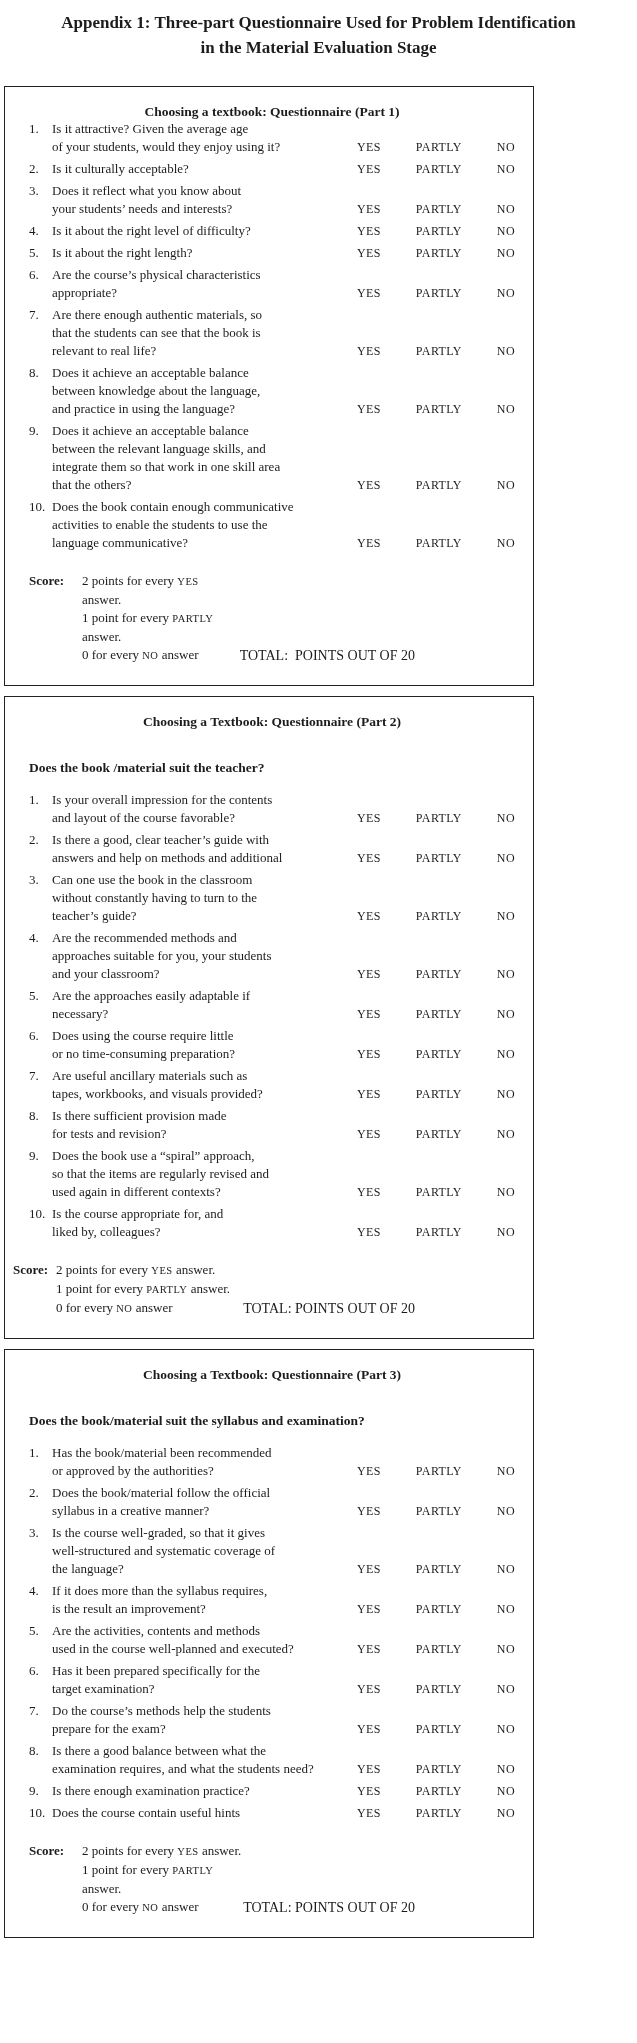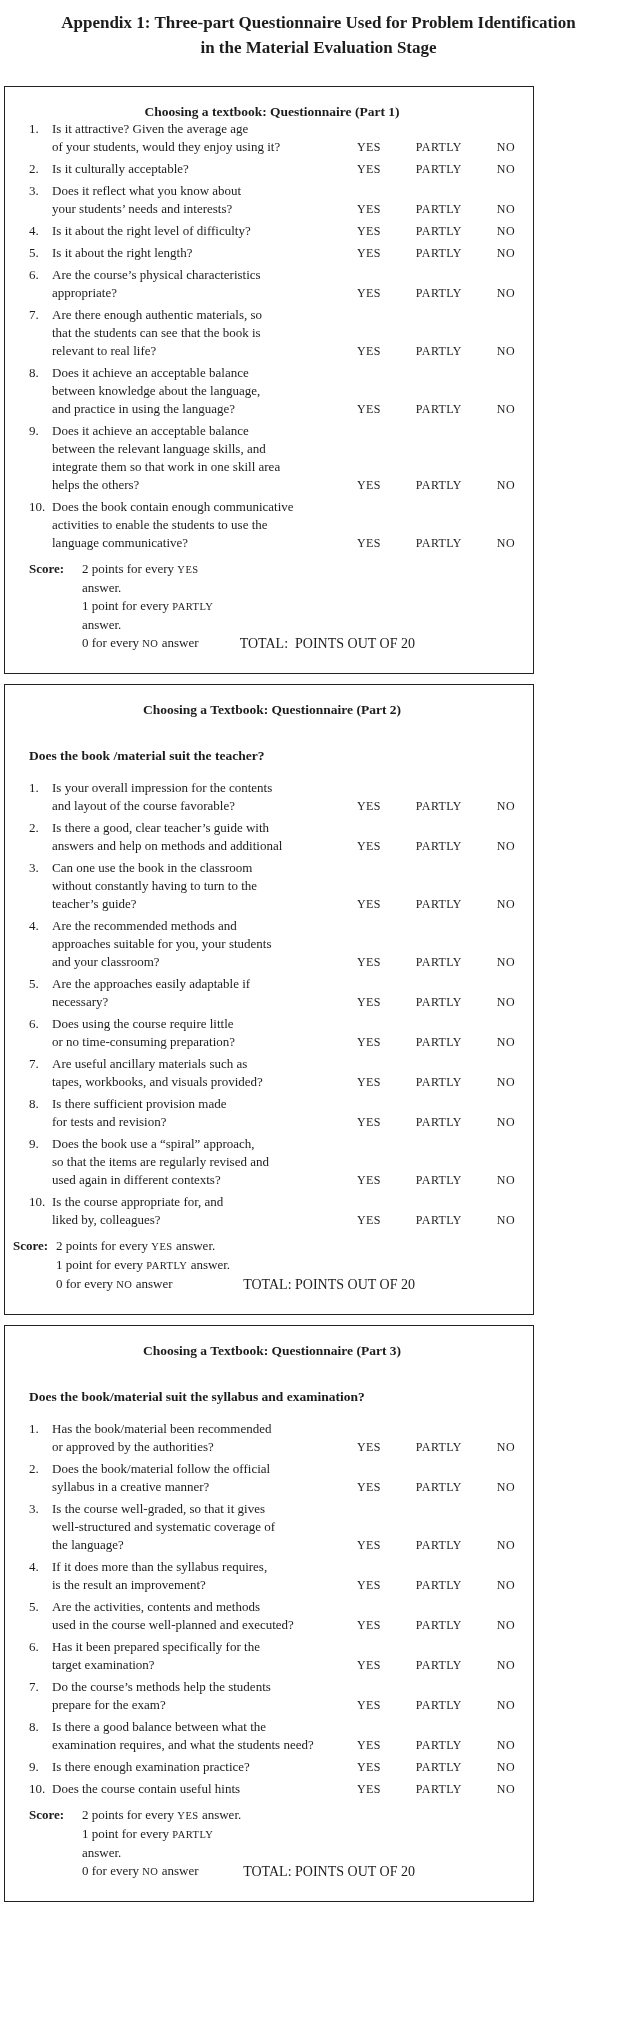--- a/index.html
+++ b/index.html
@@ -53,21 +53,21 @@
     flex:0 0 158px;
     display:flex;
     justify-content:space-between;
     font-size:12px;
     letter-spacing:0.4px;
     line-height:18px;
   }
   .score-row{
     display:flex;
     align-items:flex-end;
-    margin-top:8px;
+    margin-top:20px;
     font-size:13px;
     line-height:18px;
   }
   .score-label{
     font-weight:bold;
     flex:0 0 53px;
     align-self:flex-start;
   }
   .score-row.outdent{margin-left:-16px;}
   .score-row.outdent .score-label{flex:0 0 43px;}
@@ -192,21 +192,21 @@
       <span class="ans">NO</span>
     </div>
   </div>
 
   <div class="q-row">
     <div class="q-num">9.</div>
     <div class="q-text">
             <div>Does it achieve an acceptable balance</div>
             <div>between the relevant language skills, and</div>
             <div>integrate them so that work in one skill area</div>
-            <div>helps the others?</div>
+            <div>that the others?</div>
           </div>
     <div class="answers">
       <span class="ans">YES</span>
       <span class="ans">PARTLY</span>
       <span class="ans">NO</span>
     </div>
   </div>
 
   <div class="q-row">
     <div class="q-num">10.</div>

